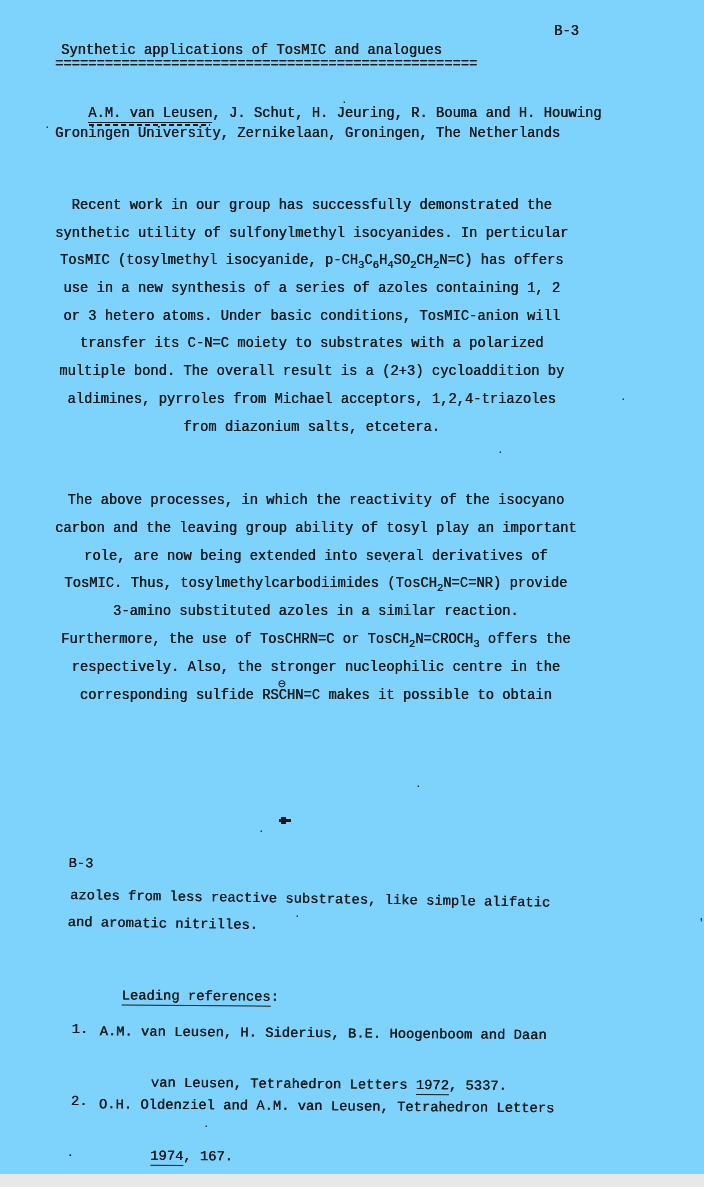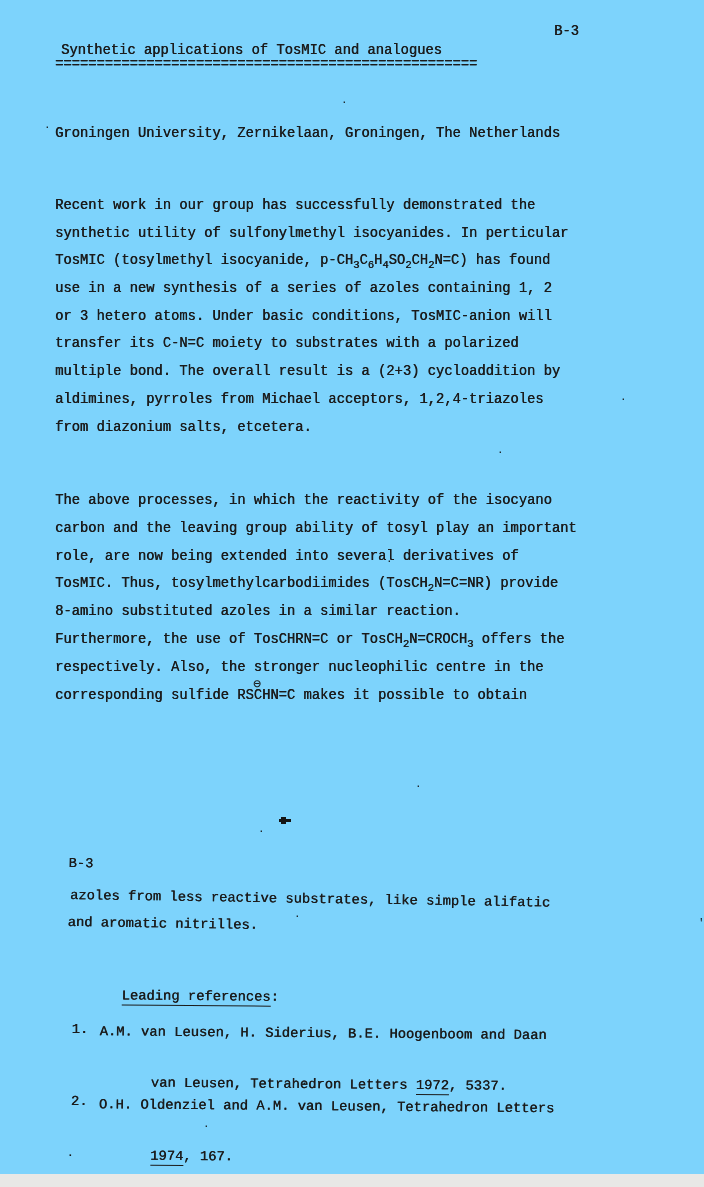--- a/index.html
+++ b/index.html
@@ -16,21 +16,21 @@
   .txt{
     position:absolute;
     white-space:pre;
     text-shadow:0.4px 0 0 currentColor;
     line-height:1.2;
   }
   .para p{
     margin:0;
     white-space:pre;
   }
-  .para{position:absolute;text-shadow:0.4px 0 0 currentColor;}
+  .para{position:absolute;text-shadow:0.4px 0 0 currentColor;text-align:center;}
   .p1 p{line-height:27.7px;height:27.7px;}
   .p2 p{line-height:27.8px;height:27.8px;}
   sub{
     font-size:10.5px;
     position:relative;
     top:4px;
     vertical-align:baseline;
     line-height:0;
   }
   .u-name{
@@ -87,41 +87,44 @@
 </head>
 <body>
 
 <div class="page">
 
   <div class="txt" style="left:554px;top:24px;">B-3</div>
 
   <div class="txt" style="left:55px;top:43px;margin-left:6px;">Synthetic applications of TosMIC and analogues</div>
   <div class="txt equals-row" style="left:55px;top:57px;">===================================================</div>
 
+  <div class="txt" style="left:55px;top:89px;">
+    <span class="u-name">A.M. van Leusen</span><span>, J. Schut, H. Jeuring, R. Bouma and H. Houwing</span>
+  </div>
 
   <div class="txt" style="left:55px;top:126px;">Groningen University, Zernikelaan, Groningen, The Netherlands</div>
 
   <div class="para p1" style="left:55px;top:192px;">
     <p>Recent work in our group has successfully demonstrated the</p>
     <p>synthetic utility of sulfonylmethyl isocyanides. In perticular</p>
-    <p><span>TosMIC (tosylmethyl isocyanide, p-CH</span><sub>3</sub><span>C</span><sub>6</sub><span>H</span><sub>4</sub><span>SO</span><sub>2</sub><span>CH</span><sub>2</sub><span>N=C) has found</span></p>
+    <p><span>TosMIC (tosylmethyl isocyanide, p-CH</span><sub>3</sub><span>C</span><sub>6</sub><span>H</span><sub>4</sub><span>SO</span><sub>2</sub><span>CH</span><sub>2</sub><span>N=C) has offers</span></p>
     <p>use in a new synthesis of a series of azoles containing 1, 2</p>
     <p>or 3 hetero atoms. Under basic conditions, TosMIC-anion will</p>
     <p>transfer its C-N=C moiety to substrates with a polarized</p>
     <p>multiple bond. The overall result is a (2+3) cycloaddition by</p>
     <p>aldimines, pyrroles from Michael acceptors, 1,2,4-triazoles</p>
     <p>from diazonium salts, etcetera.</p>
   </div>
 
   <div class="para p2" style="left:55px;top:487px;">
     <p>The above processes, in which the reactivity of the isocyano</p>
     <p>carbon and the leaving group ability of tosyl play an important</p>
     <p>role, are now being extended into several derivatives of</p>
     <p><span>TosMIC. Thus, tosylmethylcarbodiimides (TosCH</span><sub>2</sub><span>N=C=NR) provide</span></p>
-    <p>8-amino substituted azoles in a similar reaction.</p>
+    <p>3-amino substituted azoles in a similar reaction.</p>
     <p><span>Furthermore, the use of TosCHRN=C or TosCH</span><sub>2</sub><span>N=CROCH</span><sub>3</sub><span> offers the</span></p>
     <p>respectively. Also, the stronger nucleophilic centre in the</p>
     <p><span>corresponding sulfide RS</span><span class="cwrap"><span class="ominus">⊖</span><span>C</span></span><span>HN=C makes it possible to obtain</span></p>
   </div>
 
   <div class="plus-mark"></div>
 
   <div class="rot-cont">
     <div class="txt" style="left:68px;top:856px;">B-3</div>
     <div class="txt" style="left:70px;top:888px;">azoles from less reactive substrates, like simple alifatic</div>

